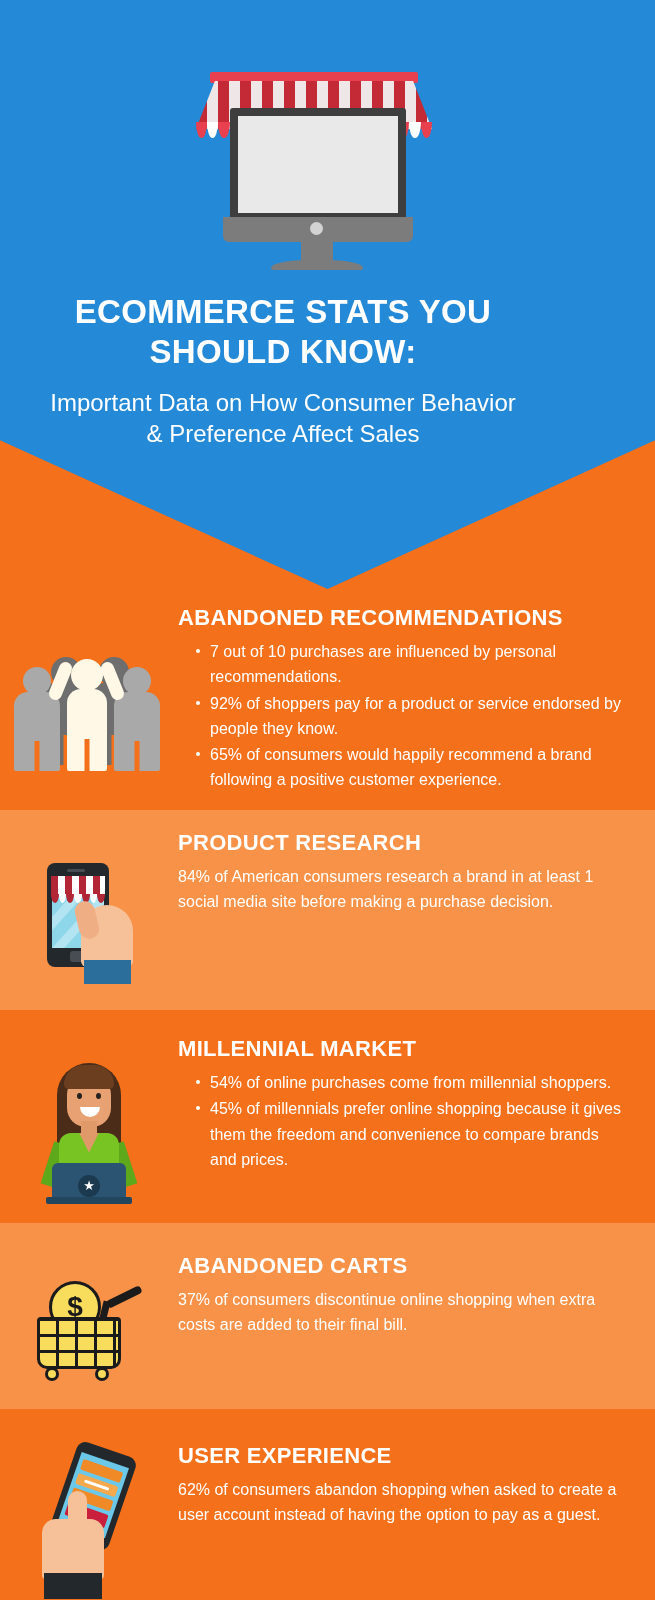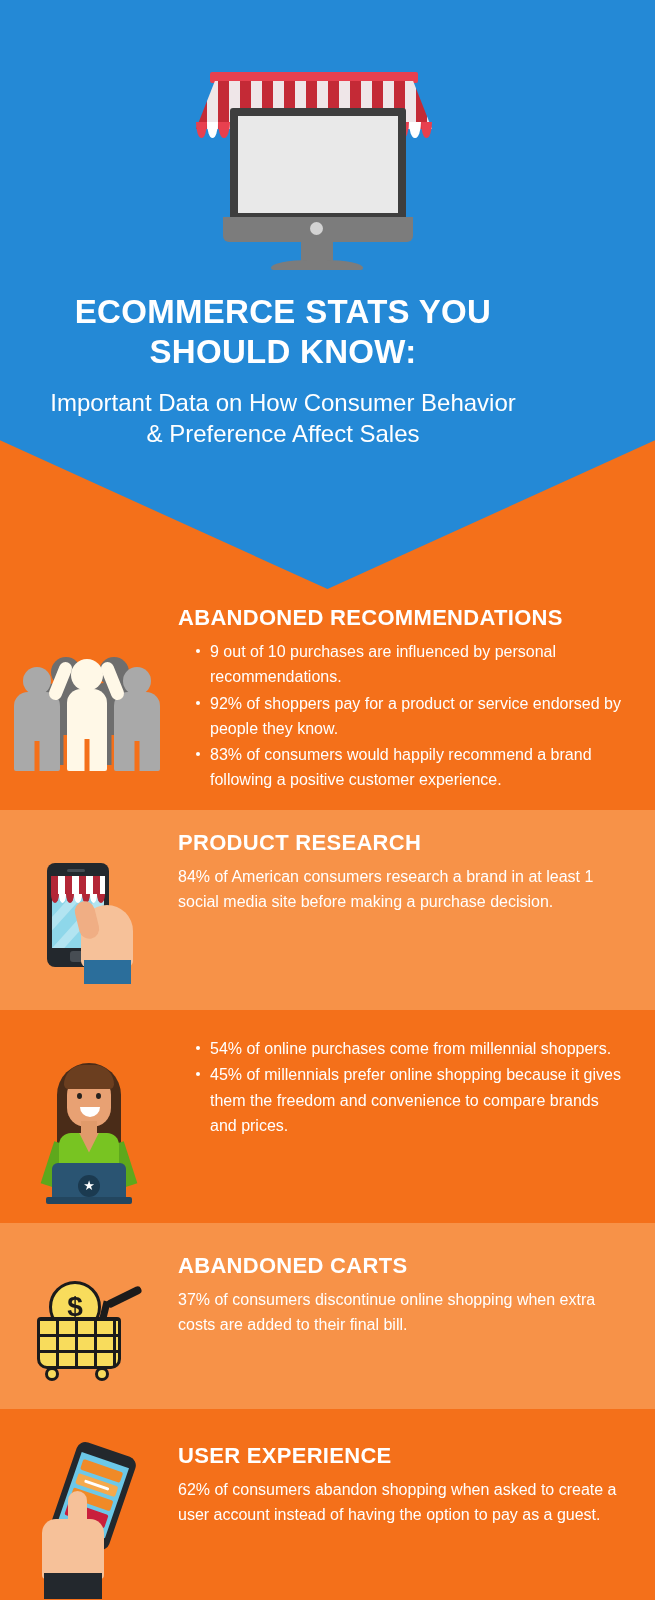--- a/index.html
+++ b/index.html
@@ -550,23 +550,23 @@
           <div class="body" style="top:30px;width:40px;height:82px;background:#FFF8E7;"></div>
           <div class="leggap" style="top:80px;height:32px;background:#F4701A;"></div>
           <div style="position:absolute;left:-8px;top:2px;width:13px;height:40px;background:#FFF8E7;border-radius:7px;transform:rotate(22deg);"></div>
           <div style="position:absolute;left:44px;top:2px;width:13px;height:40px;background:#FFF8E7;border-radius:7px;transform:rotate(-22deg);"></div>
         </div>
       </div>
     </div>
     <div class="text-col">
       <div class="sec-title">ABANDONED RECOMMENDATIONS</div>
       <ul class="sec-list">
-        <li>9 out of 10 purchases are influenced by personal recommendations.</li>
+        <li>7 out of 10 purchases are influenced by personal recommendations.</li>
         <li>92% of shoppers pay for a product or service endorsed by people they know.</li>
-        <li>83% of consumers would happily recommend a brand following a positive customer experience.</li>
+        <li>65% of consumers would happily recommend a brand following a positive customer experience.</li>
       </ul>
     </div>
   </div>
 
   <div class="section light" id="sec-research">
     <div class="icon-col">
       <div class="phone-hand">
         <div class="ph-body"></div>
         <div class="ph-speaker"></div>
         <div class="ph-screen">
@@ -608,20 +608,21 @@
         <div class="w-arm l"></div>
         <div class="w-arm r"></div>
         <div class="w-shirt"></div>
         <div class="w-vneck"></div>
         <div class="w-laptop"></div>
         <div class="w-badge">★</div>
         <div class="w-laptop-base"></div>
       </div>
     </div>
     <div class="text-col">
+      <div class="sec-title">MILLENNIAL MARKET</div>
       <ul class="sec-list">
         <li>54% of online purchases come from millennial shoppers.</li>
         <li>45% of millennials prefer online shopping because it gives them the freedom and convenience to compare brands and prices.</li>
       </ul>
     </div>
   </div>
 
   <div class="section light" id="sec-carts">
     <div class="icon-col">
       <div class="cart">

